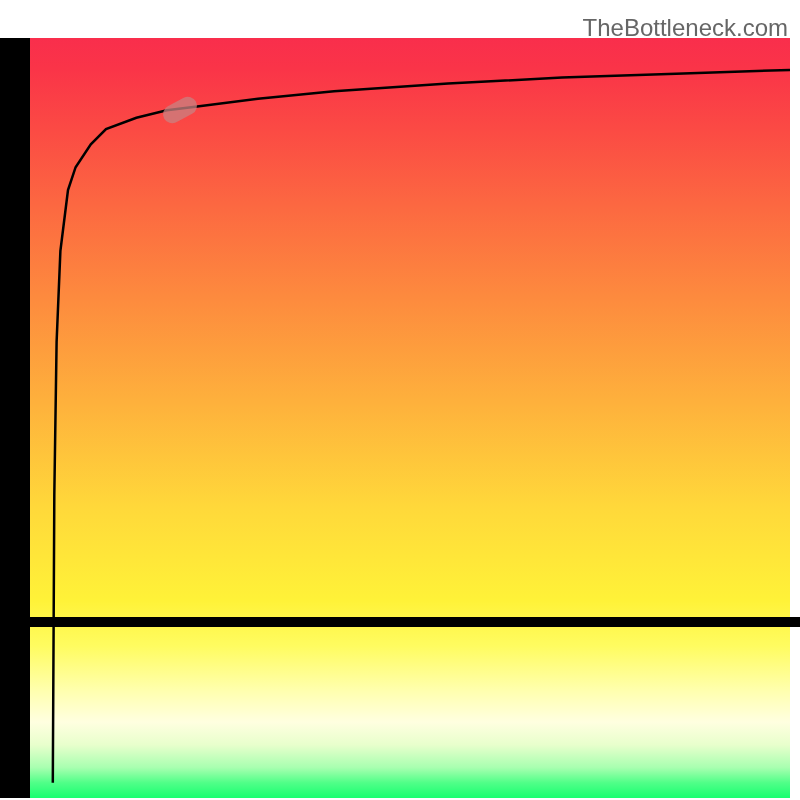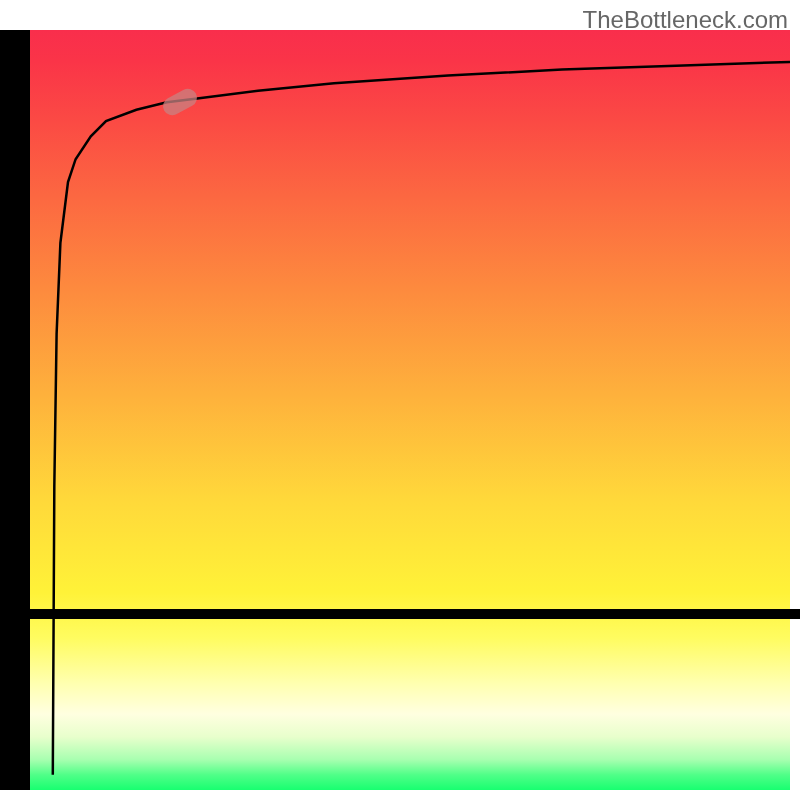--- a/index.html
+++ b/index.html
@@ -9,21 +9,21 @@
     }
     body {
       width: 800px;
       height: 800px;
       background: #ffffff;
       position: relative;
       font-family: Arial, sans-serif;
     }
     .chart-container {
       position: absolute;
-      top: 0;
+      top: 8px;
       left: 0;
       width: 800px;
       height: 619px;
     }
     .watermark {
       position: absolute;
       top: 6px;
       right: 12px;
       color: #666666;
       font-size: 24px;

